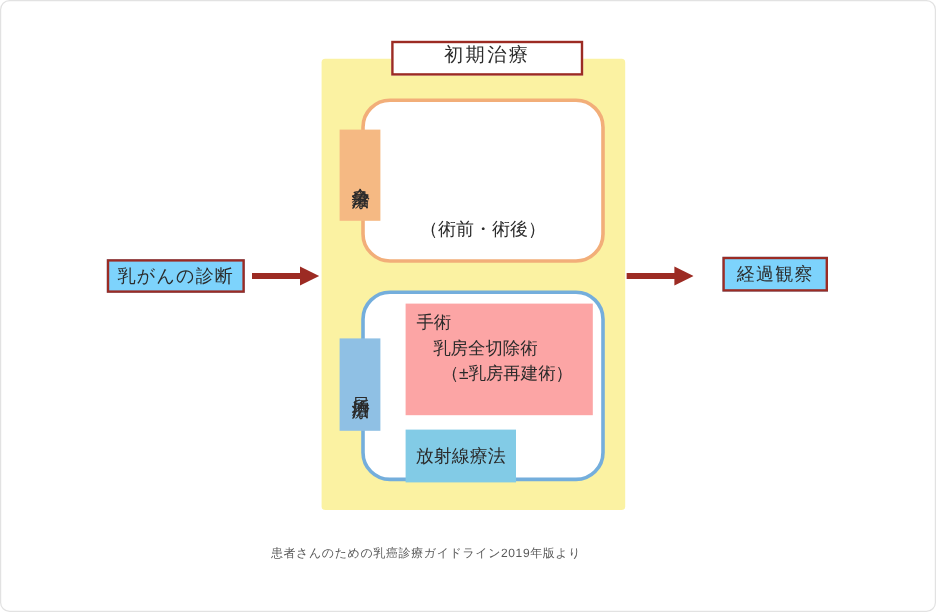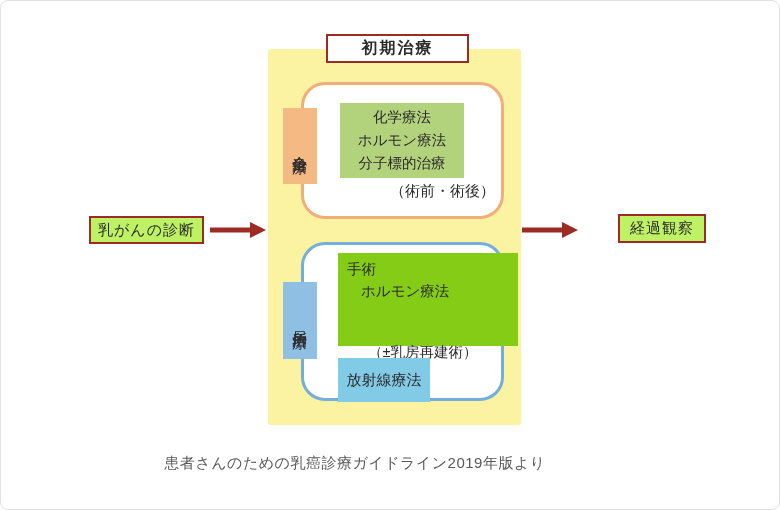--- a/index.html
+++ b/index.html
@@ -8,33 +8,33 @@
     position:relative;width:778px;height:508px;background:#ffffff;
     border:1px solid #e2e2e2;border-radius:8px;overflow:hidden;
   }
   
   .yellow-panel{
     position:absolute;left:267px;top:48px;width:253px;height:376px;
     background:#fbf2a2;border-radius:3px;
   }
   
   .title-box{
-    position:absolute;left:325px;top:33px;width:143px;height:29px;
+    position:absolute;left:325px;top:33px;width:160px;height:29px;
     background:#ffffff;border:2.5px solid #9c2b23;box-sizing:border-box;
-    display:flex;align-items:center;justify-content:center;
-    font-size:16px;letter-spacing:2px;z-index:3;font-weight:bold;
+    display:flex;align-items:flex-start;justify-content:center;
+    font-size:16px;letter-spacing:2px;z-index:3;
   }
   
   .node-box{
-    position:absolute;background:#bef264;border:2px solid #9c2b23;
+    position:absolute;background:#7dd3fc;border:2px solid #9c2b23;
     box-sizing:border-box;display:flex;align-items:center;justify-content:center;
     font-size:15px;letter-spacing:1px;
   }
   .diagnosis-box{left:88px;top:215px;width:115px;height:28px;}
-  .observation-box{left:617px;top:213px;width:88px;height:29px;}
+  .observation-box{left:601px;top:213px;width:88px;height:29px;}
   
   .arrow{position:absolute;width:56px;height:18px;}
   .arrow-left{left:209px;top:220px;}
   .arrow-right{left:521px;top:220px;}
   
   .group-box{
     position:absolute;left:300px;width:203px;background:#ffffff;
     box-sizing:border-box;border-radius:24px;z-index:1;
   }
   .systemic-box{top:81px;height:137px;border:3px solid #f2ae79;}
@@ -50,38 +50,38 @@
   .local-tab{top:281px;height:77px;background:#8fc0e4;}
   
   .green-box{
     position:absolute;left:339px;top:102px;width:124px;height:75px;
     background:#b3d27c;z-index:2;
     display:flex;flex-direction:column;align-items:center;justify-content:center;
     font-size:14.5px;line-height:23px;
   }
   .timing-note{
     position:absolute;left:300px;top:181px;width:203px;z-index:2;
-    text-align:center;font-size:15px;padding-left:40px;
+    text-align:center;font-size:15px;
   }
   .surgery-box{
-    position:absolute;left:337px;top:252px;width:180px;height:93px;
-    background:#84cc16;z-index:2;box-sizing:border-box;
+    position:absolute;left:337px;top:252px;width:156px;height:93px;
+    background:#fca5a5;z-index:2;box-sizing:border-box;
     padding:6px 0 0 9px;font-size:14.5px;line-height:21.5px;
   }
   .indent-1{padding-left:14px;}
-  .indent-2{padding-left:21px;margin-top:40px;}
+  .indent-2{padding-left:21px;}
   .radiation-box{
     position:absolute;left:337px;top:357px;width:92px;height:44px;
     background:#82cbe6;z-index:2;
     display:flex;align-items:center;justify-content:center;font-size:15px;
   }
   
   .caption{
     position:absolute;left:0;top:453px;width:708px;text-align:center;
-    font-size:15px;color:#595959;letter-spacing:0.5px;
+    font-size:10px;color:#595959;letter-spacing:0.5px;
   }
 </style>
 </head>
 <body>
 
 <div class="canvas">
 
   <div class="yellow-panel"></div>
 
   <div class="title-box">
@@ -94,34 +94,29 @@
 
   <svg class="arrow arrow-left" viewBox="0 0 56 18">
     <rect x="0" y="6.5" width="41" height="5" fill="#9c2b23"></rect>
     <polygon points="40,1 56,9 40,17" fill="#9c2b23"></polygon>
   </svg>
 
   <div class="group-box systemic-box"></div>
   <div class="v-tab systemic-tab">
     <span>全身治療</span>
   </div>
-  <div class="green-box">
-    <div>化学療法</div>
-    <div>ホルモン療法</div>
-    <div>分子標的治療</div>
-  </div>
   <div class="timing-note">（術前・術後）</div>
 
   <div class="group-box local-box"></div>
   <div class="v-tab local-tab">
     <span>局所治療</span>
   </div>
   <div class="surgery-box">
     <div>手術</div>
-    <div class="indent-1">ホルモン療法</div>
+    <div class="indent-1">乳房全切除術</div>
     <div class="indent-2">（±乳房再建術）</div>
   </div>
   <div class="radiation-box">
     <span>放射線療法</span>
   </div>
 
   <svg class="arrow arrow-right" viewBox="0 0 56 18">
     <rect x="0" y="6.5" width="41" height="5" fill="#9c2b23"></rect>
     <polygon points="40,1 56,9 40,17" fill="#9c2b23"></polygon>
   </svg>

